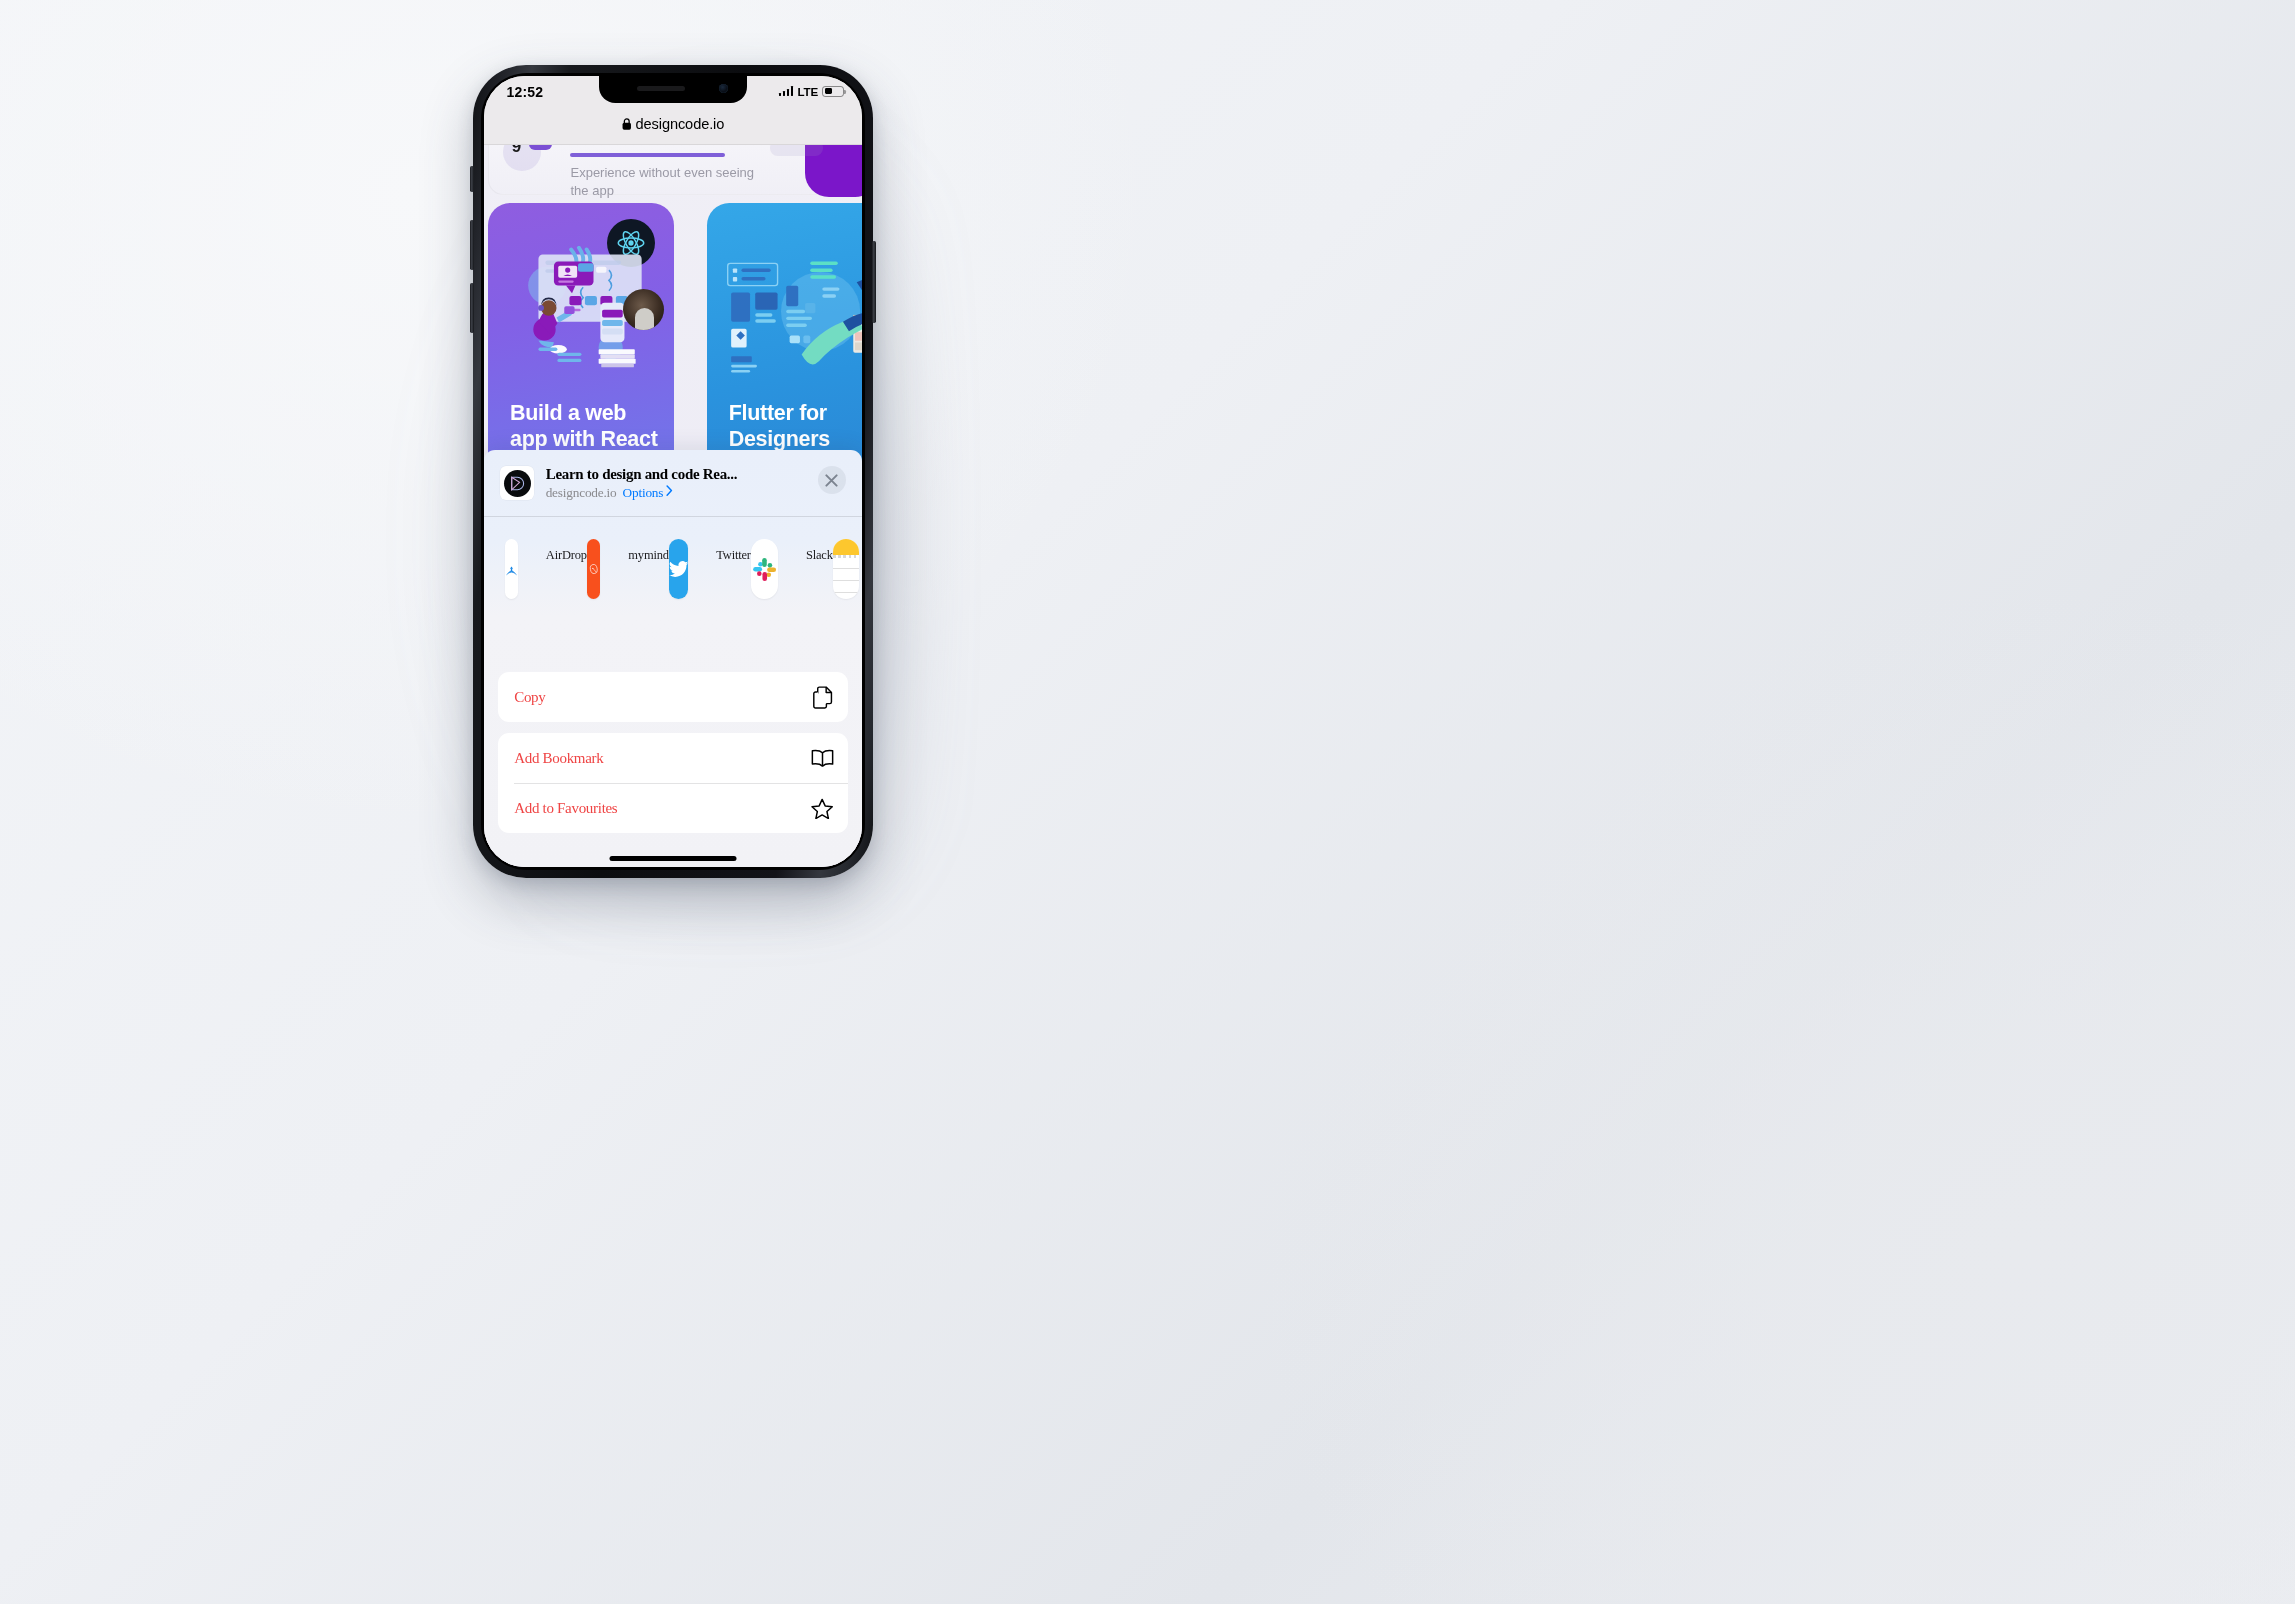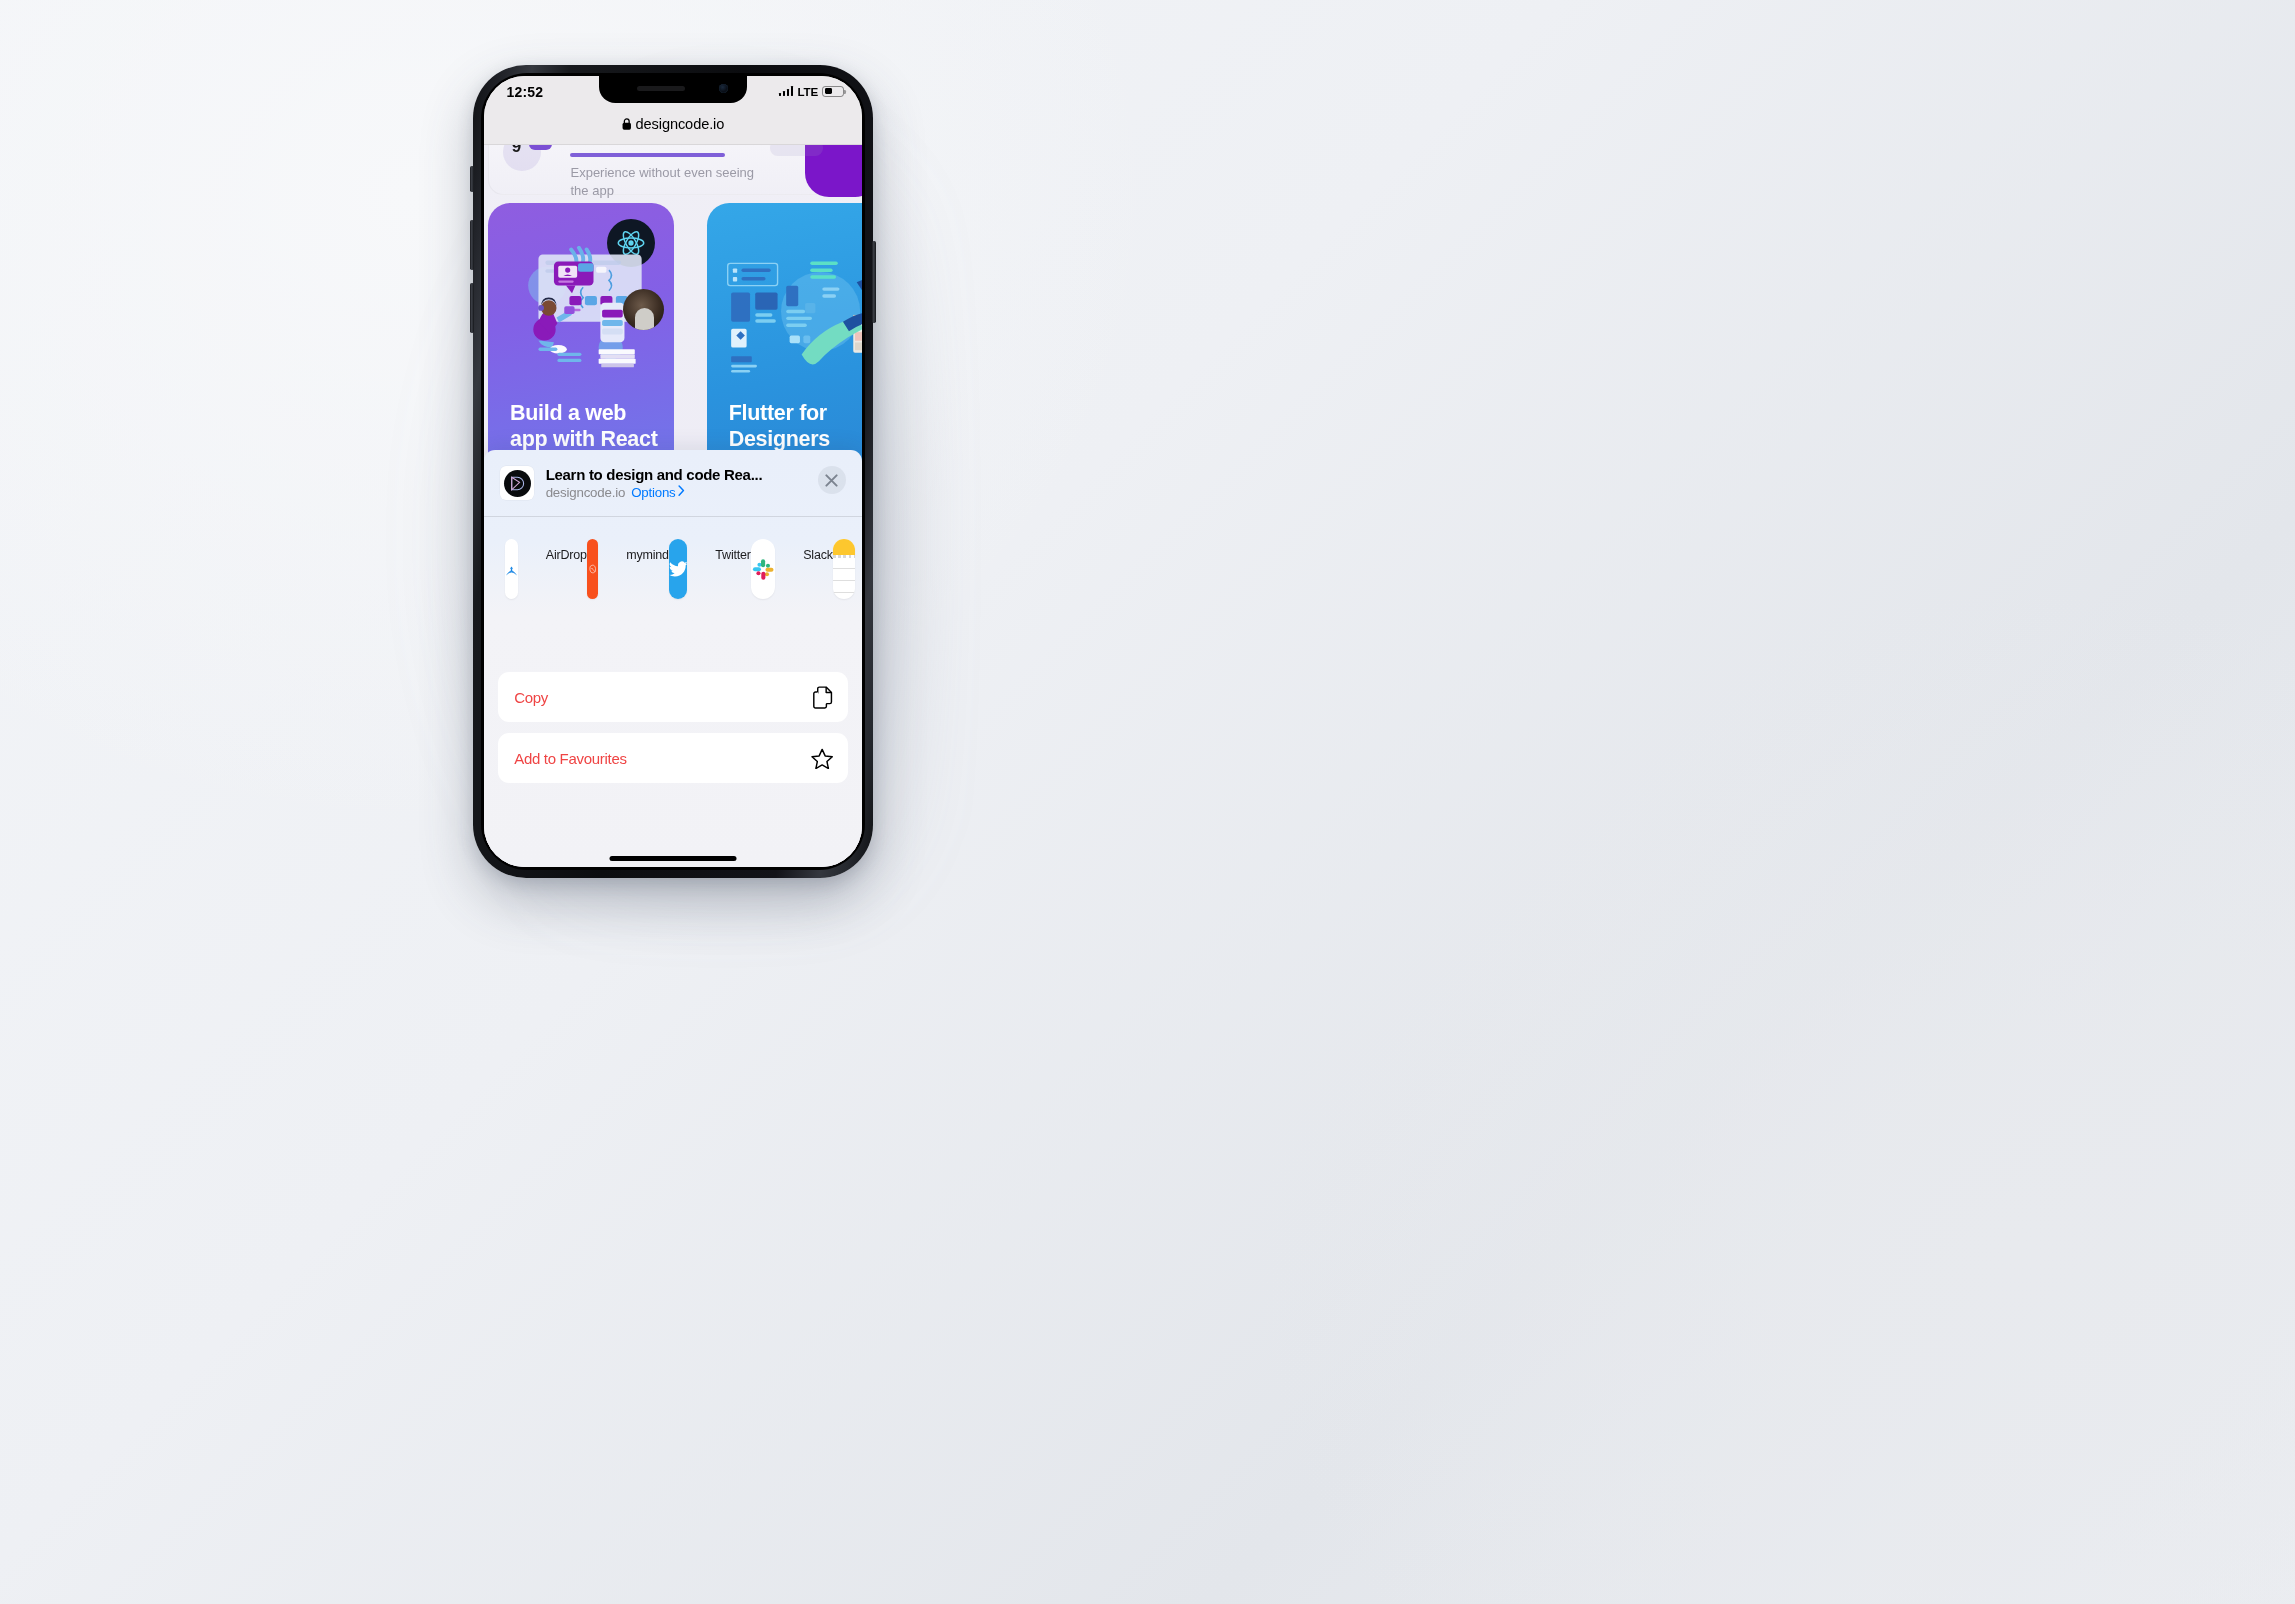--- a/index.html
+++ b/index.html
@@ -213,20 +213,21 @@
   }
 
   
   #share-sheet {
     position: absolute; left: 0; right: 0; top: 374px; bottom: 0;
     background: linear-gradient(180deg, #e9effa 0%, #eaf0fa 22%, #f3f3f7 40%, #f2f2f6 100%);
     border-radius: 11.2px 11.2px 0 0;
     z-index: 20;
     box-shadow: 0 -3.4px 19px rgba(40,50,80,0.10);
     overflow: hidden;
+    font-family: Liberation Serif, serif;
   }
   #sheet-header {
     position: relative; height: 67px;
     display: flex; align-items: center;
     padding: 0 0 0 16.3px;
     border-bottom: 0.4px solid rgba(60,60,67,0.14);
   }
   #sheet-fav {
     width: 34px; height: 34px; border-radius: 6px;
     background: #fff; flex: 0 0 auto;
@@ -595,20 +596,29 @@
                 <path d="M8.5 1.3 h8 l6.2 6.2 v11.3 a1.9 1.9 0 0 1 -1.9 1.9 h-12.3 a1.9 1.9 0 0 1 -1.9 -1.9 v-15.6 a1.9 1.9 0 0 1 1.9 -1.9z" fill="#fff" stroke="#000" stroke-width="1.7" stroke-linejoin="round"></path>
                 <path d="M16.5 1.3 v6.3 h6.2" fill="none" stroke="#000" stroke-width="1.7" stroke-linejoin="round"></path>
                 <path d="M16.8 20.7 v3.2 a1.9 1.9 0 0 1 -1.9 1.9 h-11 a1.9 1.9 0 0 1 -1.9 -1.9 v-15 a1.9 1.9 0 0 1 1.9 -1.9 h2.4" fill="#fff" stroke="#000" stroke-width="1.7" stroke-linejoin="round"></path>
               </svg>
             </span>
           </div>
         </div>
 
         <div class="action-group">
           <div class="action-row">
+            <span class="action-label">Add Bookmark</span>
+            <span class="action-icon">
+              <svg width="23" height="19" viewBox="0 0 27 22">
+                <path d="M13.5 4.3 C10.5 1.5 5.8 1.3 1.6 1.9 v15.6 c4.2 -0.6 8.9 -0.4 11.9 2.4 c3 -2.8 7.7 -3 11.9 -2.4 V1.9 C21.2 1.3 16.5 1.5 13.5 4.3z" fill="none" stroke="#000" stroke-width="1.75" stroke-linejoin="round"></path>
+                <path d="M13.5 4.3 v15.6" fill="none" stroke="#000" stroke-width="1.75"></path>
+              </svg>
+            </span>
+          </div>
+          <div class="action-row">
             <span class="action-label">Add to Favourites</span>
             <span class="action-icon">
               <svg width="22.3" height="21.5" viewBox="0 0 26 25">
                 <path d="M13 1.6 l3.5 7.6 l8.3 0.9 l-6.2 5.6 l1.7 8.2 l-7.3 -4.2 l-7.3 4.2 l1.7 -8.2 l-6.2 -5.6 l8.3 -0.9z" fill="none" stroke="#000" stroke-width="1.7" stroke-linejoin="round"></path>
               </svg>
             </span>
           </div>
         </div>
       </div>
     </div>

